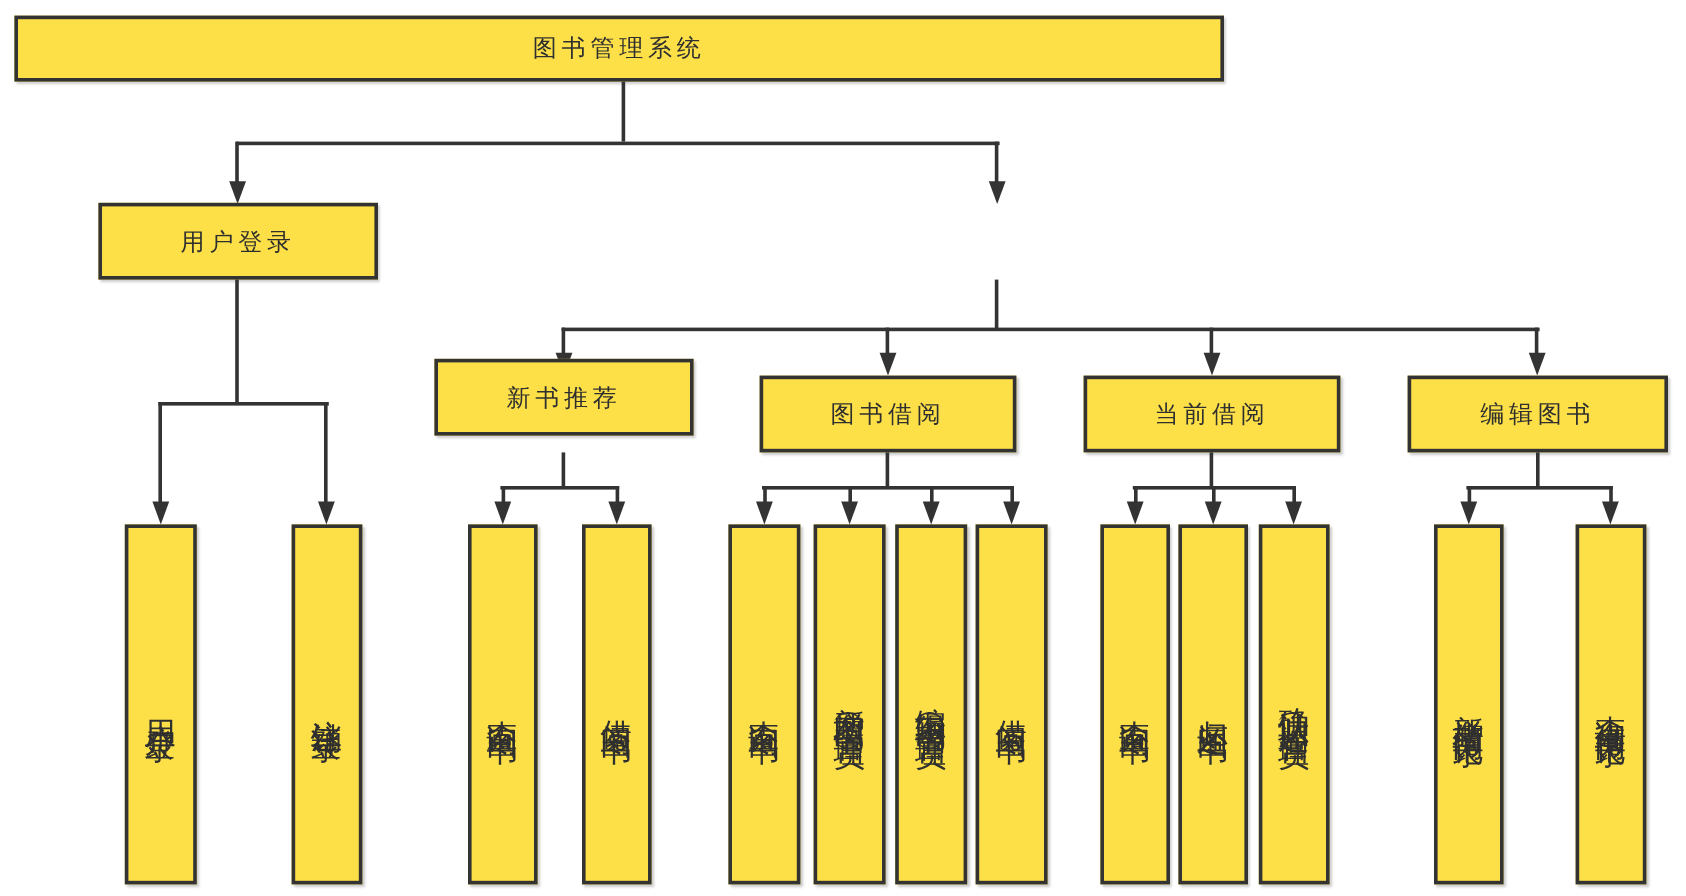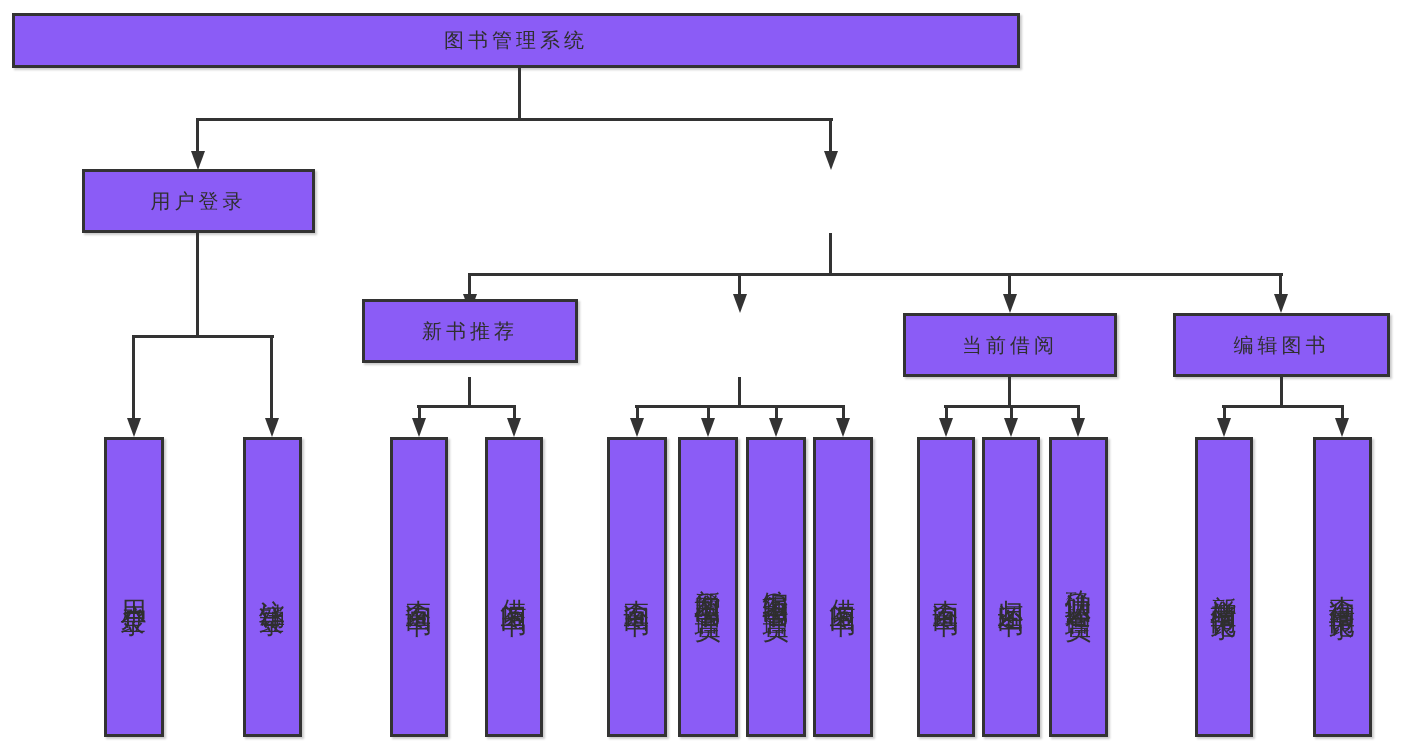--- a/index.html
+++ b/index.html
@@ -10,21 +10,21 @@
     --background:#ffffff;
   }
   html,body{margin:0;padding:0;background:var(--background);}
   #canvas{
     position:relative;width:1405px;height:747px;background:var(--background);
     font-family:"Liberation Sans","DejaVu Sans",sans-serif;color:var(--text);
     overflow:hidden;
   }
   .box{
     position:absolute;box-sizing:border-box;border:3px solid var(--box-border);
-    background:#8b5cf6;display:flex;align-items:center;justify-content:center;
+    background:#fde047;display:flex;align-items:center;justify-content:center;
     box-shadow:2px 2px 2px rgba(110,110,110,0.35);
   }
   .hlabel{font-size:20px;letter-spacing:4px;white-space:nowrap;}
   .vbox span{
     writing-mode:vertical-rl;text-orientation:mixed;
     font-size:26px;letter-spacing:4px;line-height:1;white-space:nowrap;
   }
   .vline{position:absolute;width:3px;background:var(--line);}
   .hline{position:absolute;height:3px;background:var(--line);}
   .ahead{
@@ -72,20 +72,23 @@
   <div class="ahead" style="left:463px;top:294px"></div>
   <div class="vline" style="left:738px;top:273px;height:22px"></div>
   <div class="ahead" style="left:733px;top:294px"></div>
   <div class="vline" style="left:1008px;top:273px;height:22px"></div>
   <div class="ahead" style="left:1003px;top:294px"></div>
   <div class="vline" style="left:1279px;top:273px;height:22px"></div>
   <div class="ahead" style="left:1274px;top:294px"></div>
 
   <div class="box" style="left:362px;top:299px;width:216px;height:64px">
     <span class="hlabel">新书推荐</span>
+  </div>
+  <div class="box" style="left:633px;top:313px;width:214px;height:64px">
+    <span class="hlabel">图书借阅</span>
   </div>
   <div class="box" style="left:903px;top:313px;width:214px;height:64px">
     <span class="hlabel">当前借阅</span>
   </div>
   <div class="box" style="left:1173px;top:313px;width:217px;height:64px">
     <span class="hlabel">编辑图书</span>
   </div>
 
   <div class="vline" style="left:468px;top:377px;height:30px"></div>
   <div class="vline" style="left:738px;top:377px;height:30px"></div>

